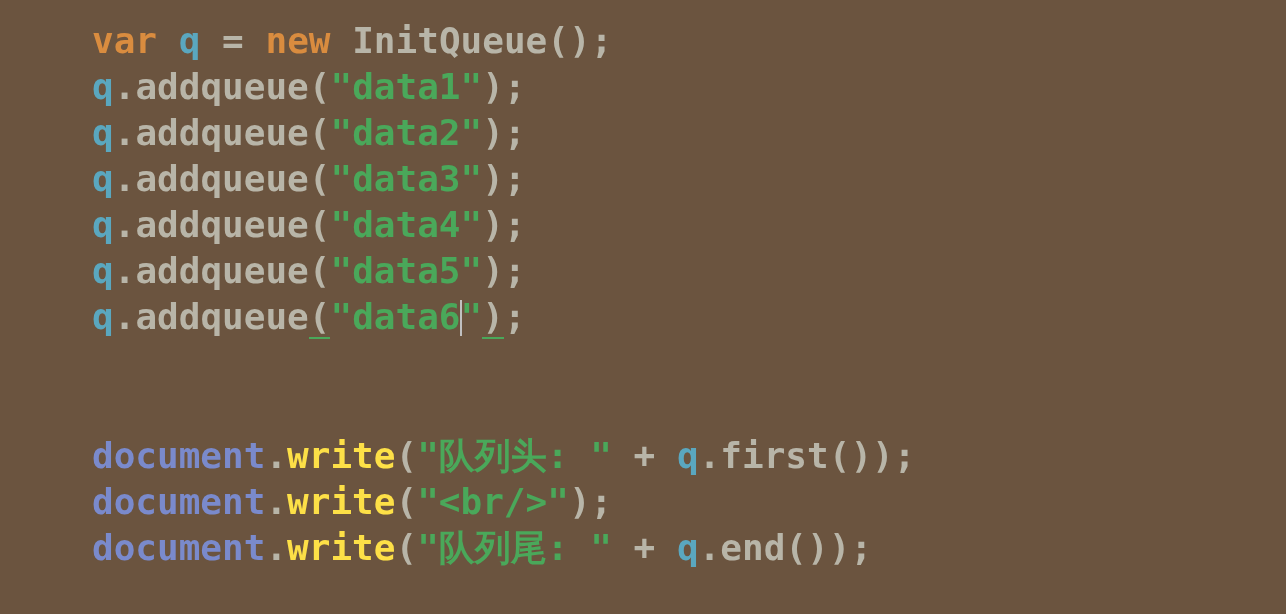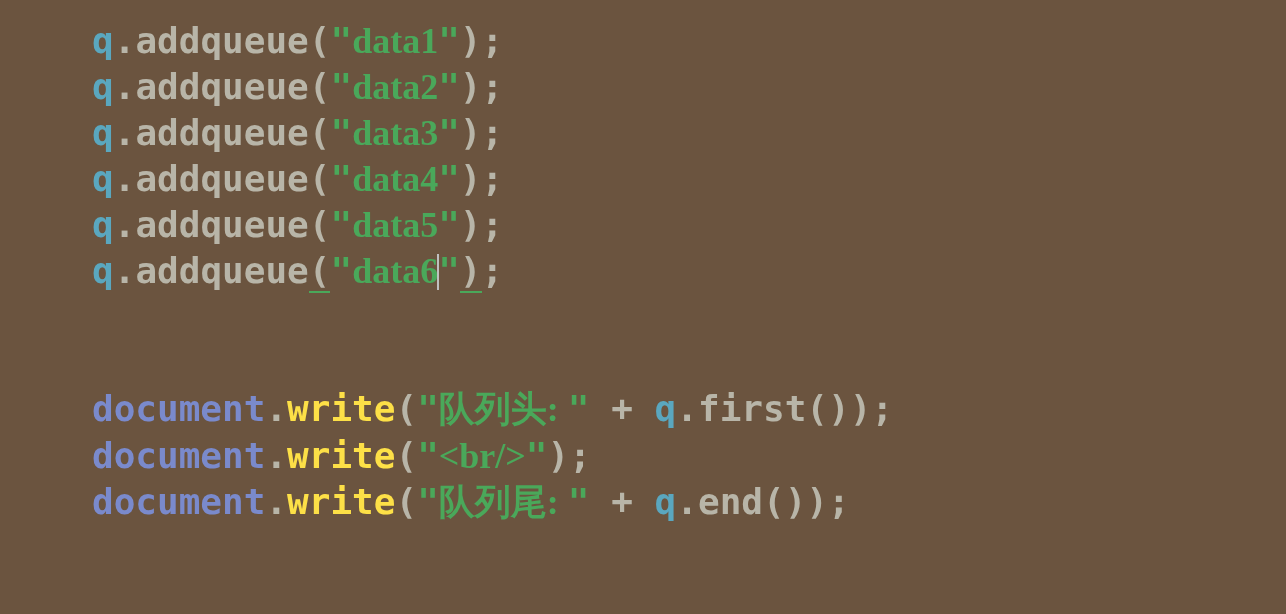--- a/index.html
+++ b/index.html
@@ -22,21 +22,21 @@
       white-space: pre;
     }
     .kw-var { color: #d98c3f; }
     .kw-new { color: #d98c3f; }
     .ident-q { color: #5aa7bf; }
     .op { color: #b8b5a8; }
     .method { color: #b8b5a8; margin-top: 39px; }
     .classname { color: #b8b5a8; }
     .paren { color: #b8b5a8; }
     .semi { color: #b8b5a8; }
-    .string-txt { color: #4aa85a; font-family: Liberation Serif, serif; }
+    .string-txt { color: #4aa85a; }
     .document { color: #7a8acc; }
     .write { color: #fde047; }
     .plus { color: #b8b5a8; }
     .quote { color: #4aa85a; }
     .cursor {
       display: inline-block;
       width: 2px;
       height: 36px;
       background-color: #c0c0c0;
       vertical-align: text-top;
@@ -58,20 +58,21 @@
     }
     .blank-line {
       height: 46px;
     }
   </style>
 </head>
 <body>
 
 <div>
 
+<div class="code-line"><span class="kw-var">var</span> <span class="ident-q">q</span> <span class="op">=</span> <span class="kw-new">new</span> <span class="classname">InitQueue</span><span class="paren">(</span><span class="paren">)</span><span class="semi">;</span></div>
 
 <div class="code-line"><span class="ident-q">q</span><span class="op">.</span><span class="method">addqueue</span><span class="paren">(</span><span class="quote">"</span><span class="string-txt">data1</span><span class="quote">"</span><span class="paren">)</span><span class="semi">;</span></div>
 
 <div class="code-line"><span class="ident-q">q</span><span class="op">.</span><span class="method">addqueue</span><span class="paren">(</span><span class="quote">"</span><span class="string-txt">data2</span><span class="quote">"</span><span class="paren">)</span><span class="semi">;</span></div>
 
 <div class="code-line"><span class="ident-q">q</span><span class="op">.</span><span class="method">addqueue</span><span class="paren">(</span><span class="quote">"</span><span class="string-txt">data3</span><span class="quote">"</span><span class="paren">)</span><span class="semi">;</span></div>
 
 <div class="code-line"><span class="ident-q">q</span><span class="op">.</span><span class="method">addqueue</span><span class="paren">(</span><span class="quote">"</span><span class="string-txt">data4</span><span class="quote">"</span><span class="paren">)</span><span class="semi">;</span></div>
 
 <div class="code-line"><span class="ident-q">q</span><span class="op">.</span><span class="method">addqueue</span><span class="paren">(</span><span class="quote">"</span><span class="string-txt">data5</span><span class="quote">"</span><span class="paren">)</span><span class="semi">;</span></div>

